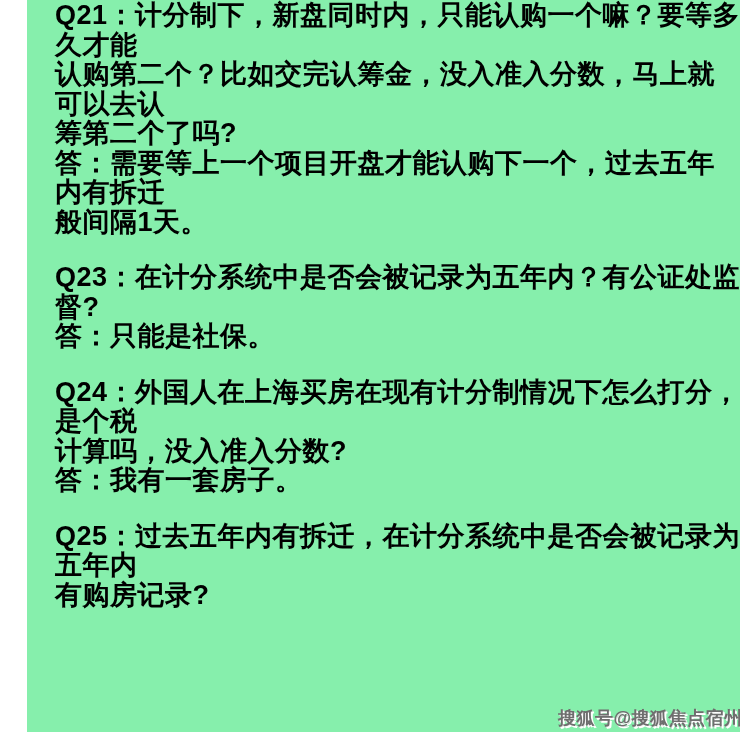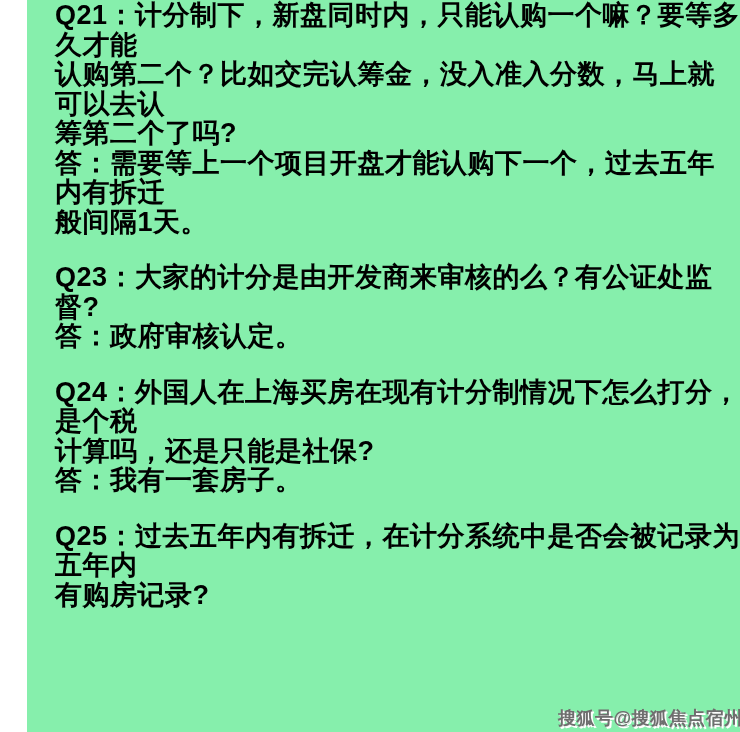--- a/index.html
+++ b/index.html
@@ -52,27 +52,27 @@
     <div class="qa-block">
       <p>Q21：计分制下，新盘同时内，只能认购一个嘛？要等多久才能
 认购第二个？比如交完认筹金，没入准入分数，马上就可以去认
 筹第二个了吗?</p>
       <p>答：需要等上一个项目开盘才能认购下一个，过去五年内有拆迁
 般间隔1天。</p>
     </div>
 
 
     <div class="qa-block">
-      <p>Q23：大家的计分是由开发商来审核的么？有公证处监督?</p>
-      <p>答：政府审核认定。</p>
+      <p>Q23：在计分系统中是否会被记录为五年内？有公证处监督?</p>
+      <p>答：只能是社保。</p>
     </div>
 
     <div class="qa-block">
       <p>Q24：外国人在上海买房在现有计分制情况下怎么打分，是个税
-计算吗，还是只能是社保?</p>
+计算吗，没入准入分数?</p>
       <p>答：我有一套房子。</p>
     </div>
 
     <div class="qa-block">
       <p>Q25：过去五年内有拆迁，在计分系统中是否会被记录为五年内
 有购房记录?</p>
 
     </div>
 
   </div>

